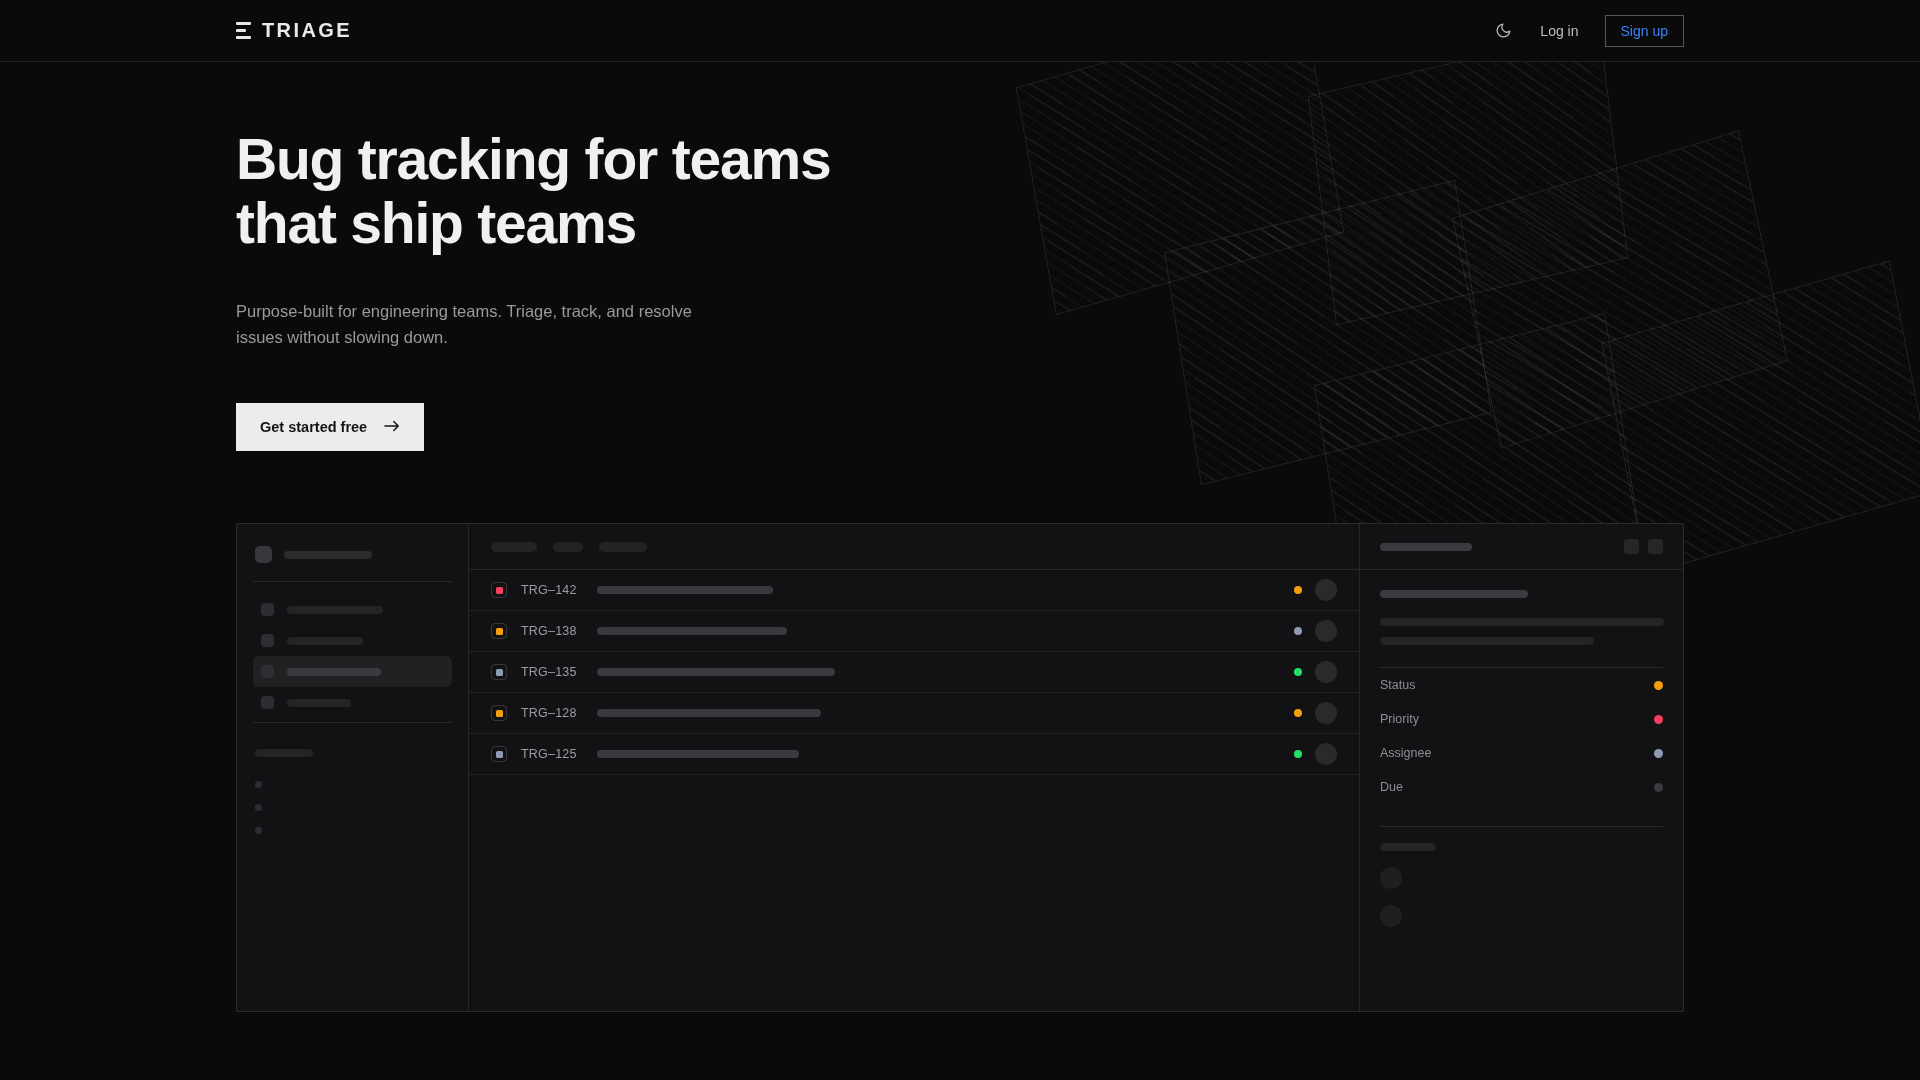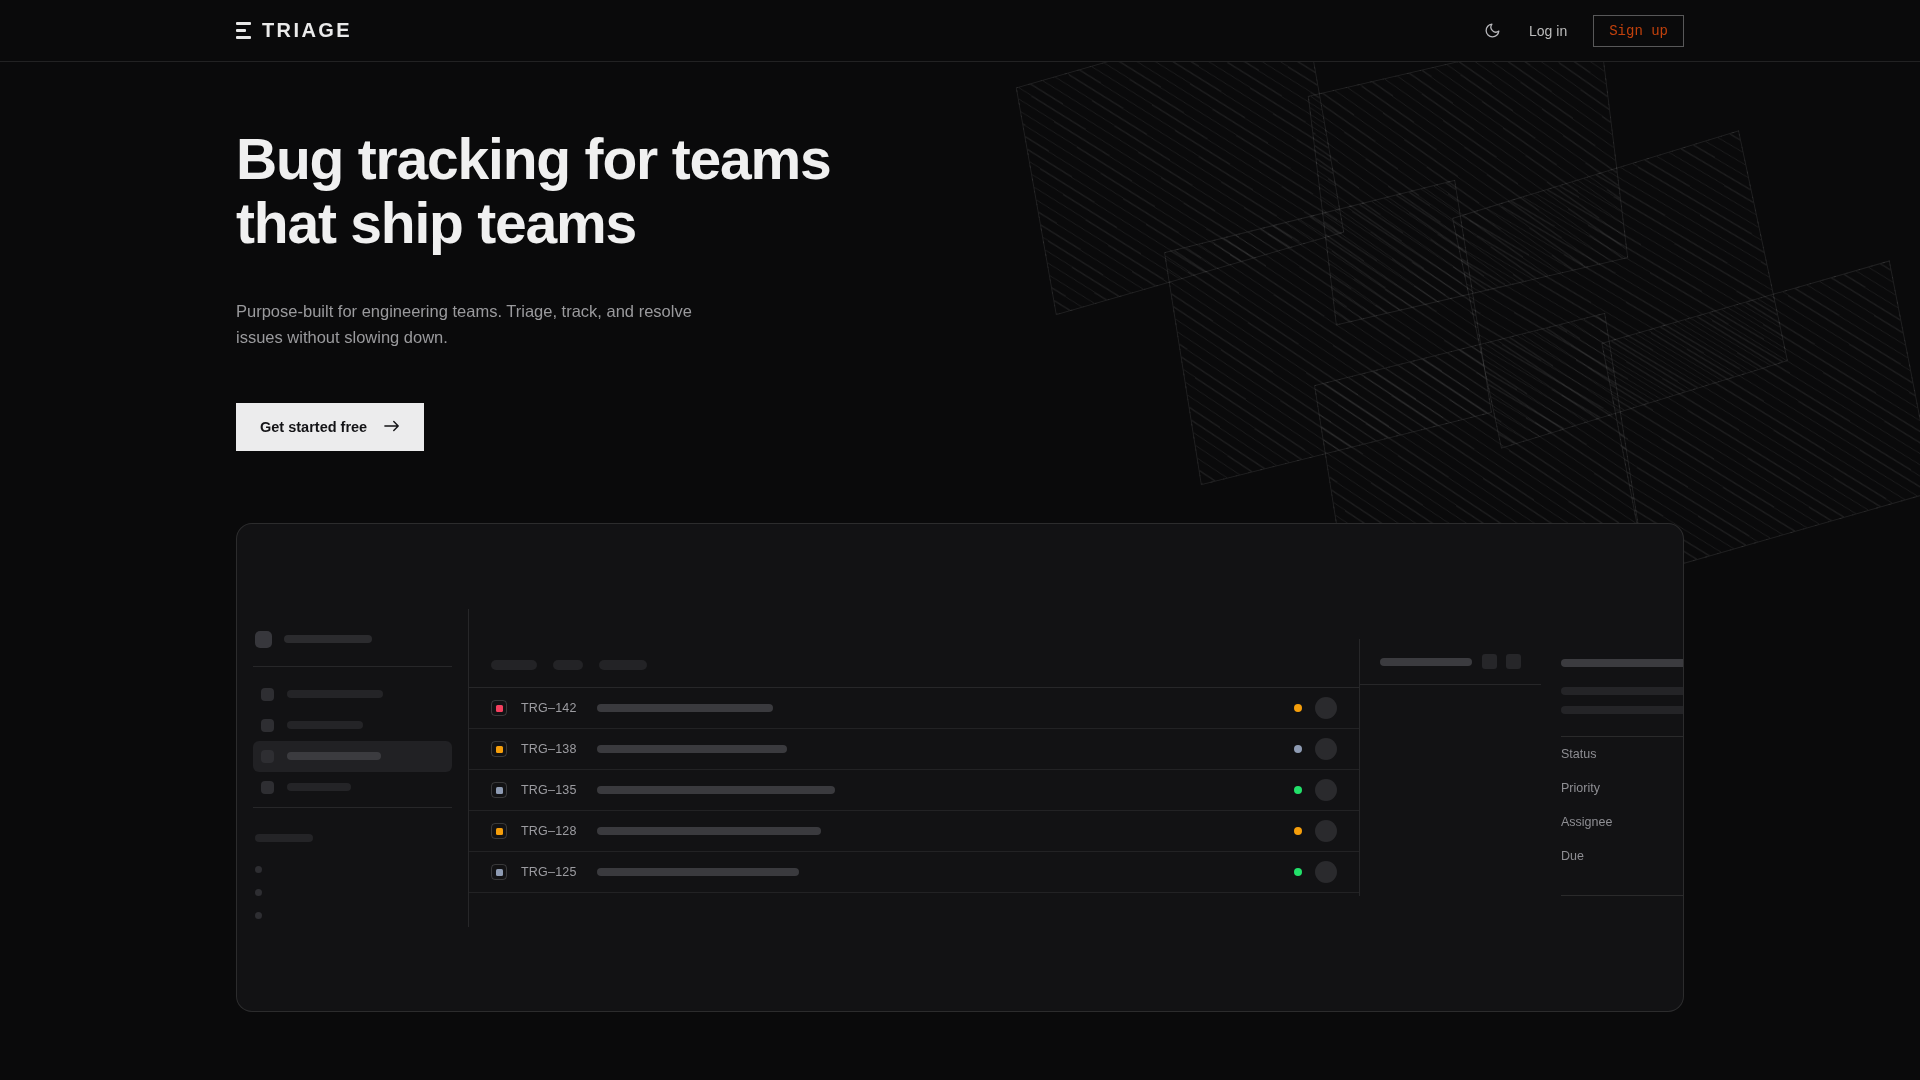--- a/index.html
+++ b/index.html
@@ -63,26 +63,26 @@
   }
   .moon-btn {
     width:22px; height:22px; display:flex; align-items:center; justify-content:center;
     cursor:pointer; background:none; border:none;
   }
   .moon-btn svg { display:block; }
   .login-link {
     font-size:14px; color:#bdbdbd; text-decoration:none; cursor:pointer;
   }
   .signup-btn {
-    font-size:14px; color:#c2410c;
+    font-size:14px; color:#3b82f6;
     border:1px solid rgba(255,255,255,0.32);
     background:transparent;
     padding:7px 15px;
     cursor:pointer;
-    font-family:Liberation Mono, monospace;
+    font-family:Liberation Sans, sans-serif;
   }
 
   
   .hero { position:relative; z-index:4; padding:0 236px; }
   .hero-title {
     margin-top:66px;
     font-size:57px; line-height:1.12; font-weight:700;
     color:#f0f0f0; letter-spacing:-1.2px;
     max-width:640px;
   }
@@ -100,25 +100,24 @@
     font-size:14.5px; font-weight:700;
     font-family:"Liberation Sans", sans-serif;
   }
 
   
   .mockup {
     position:relative; z-index:4;
     margin:72px 236px 0 236px;
     height:489px;
     border:1px solid rgba(255,255,255,0.11);
-    border-radius:16px;
+    border-radius:2px;
     background:#121214;
     display:flex;
     overflow:hidden;
-    align-items:center;
   }
   .sk { background:#2b2b2e; border-radius:4px; height:8px; display:block; }
   .sk-dim { background:#242427; }
   .sk-lite { background:#3b3b3f; }
 
   
   .mk-sidebar {
     width:232px; flex:none;
     border-right:1px solid rgba(255,255,255,0.09);
     padding:16px 16px 0 16px;
@@ -175,21 +174,21 @@
   .row-bar { height:8px; border-radius:4px; background:#3a3a3e; flex:none; }
   .row-right { margin-left:auto; display:flex; align-items:center; gap:13px; flex:none; }
   .status-dot { width:8px; height:8px; border-radius:50%; }
   .row-avatar { width:22px; height:22px; border-radius:50%; background:#2a2a2d; }
   .mk-list-fill { flex:1 1 auto; }
 
   
   .mk-detail {
     width:324px; flex:none;
     border-left:1px solid rgba(255,255,255,0.09);
-    display:flex; flex-direction:row;
+    display:flex; flex-direction:column;
   }
   .mk-det-head {
     height:46px; flex:none;
     border-bottom:1px solid rgba(255,255,255,0.09);
     display:flex; align-items:center; padding:0 20px; gap:10px;
   }
   .det-btn { width:15px; height:15px; border-radius:3px; background:#262629; cursor:pointer; }
   .mk-det-body { padding:20px 20px 0 20px; }
   .det-line { margin-top:11px; }
   .mk-det-div { height:1px; background:rgba(255,255,255,0.10); margin:22px 0 0 0; }

